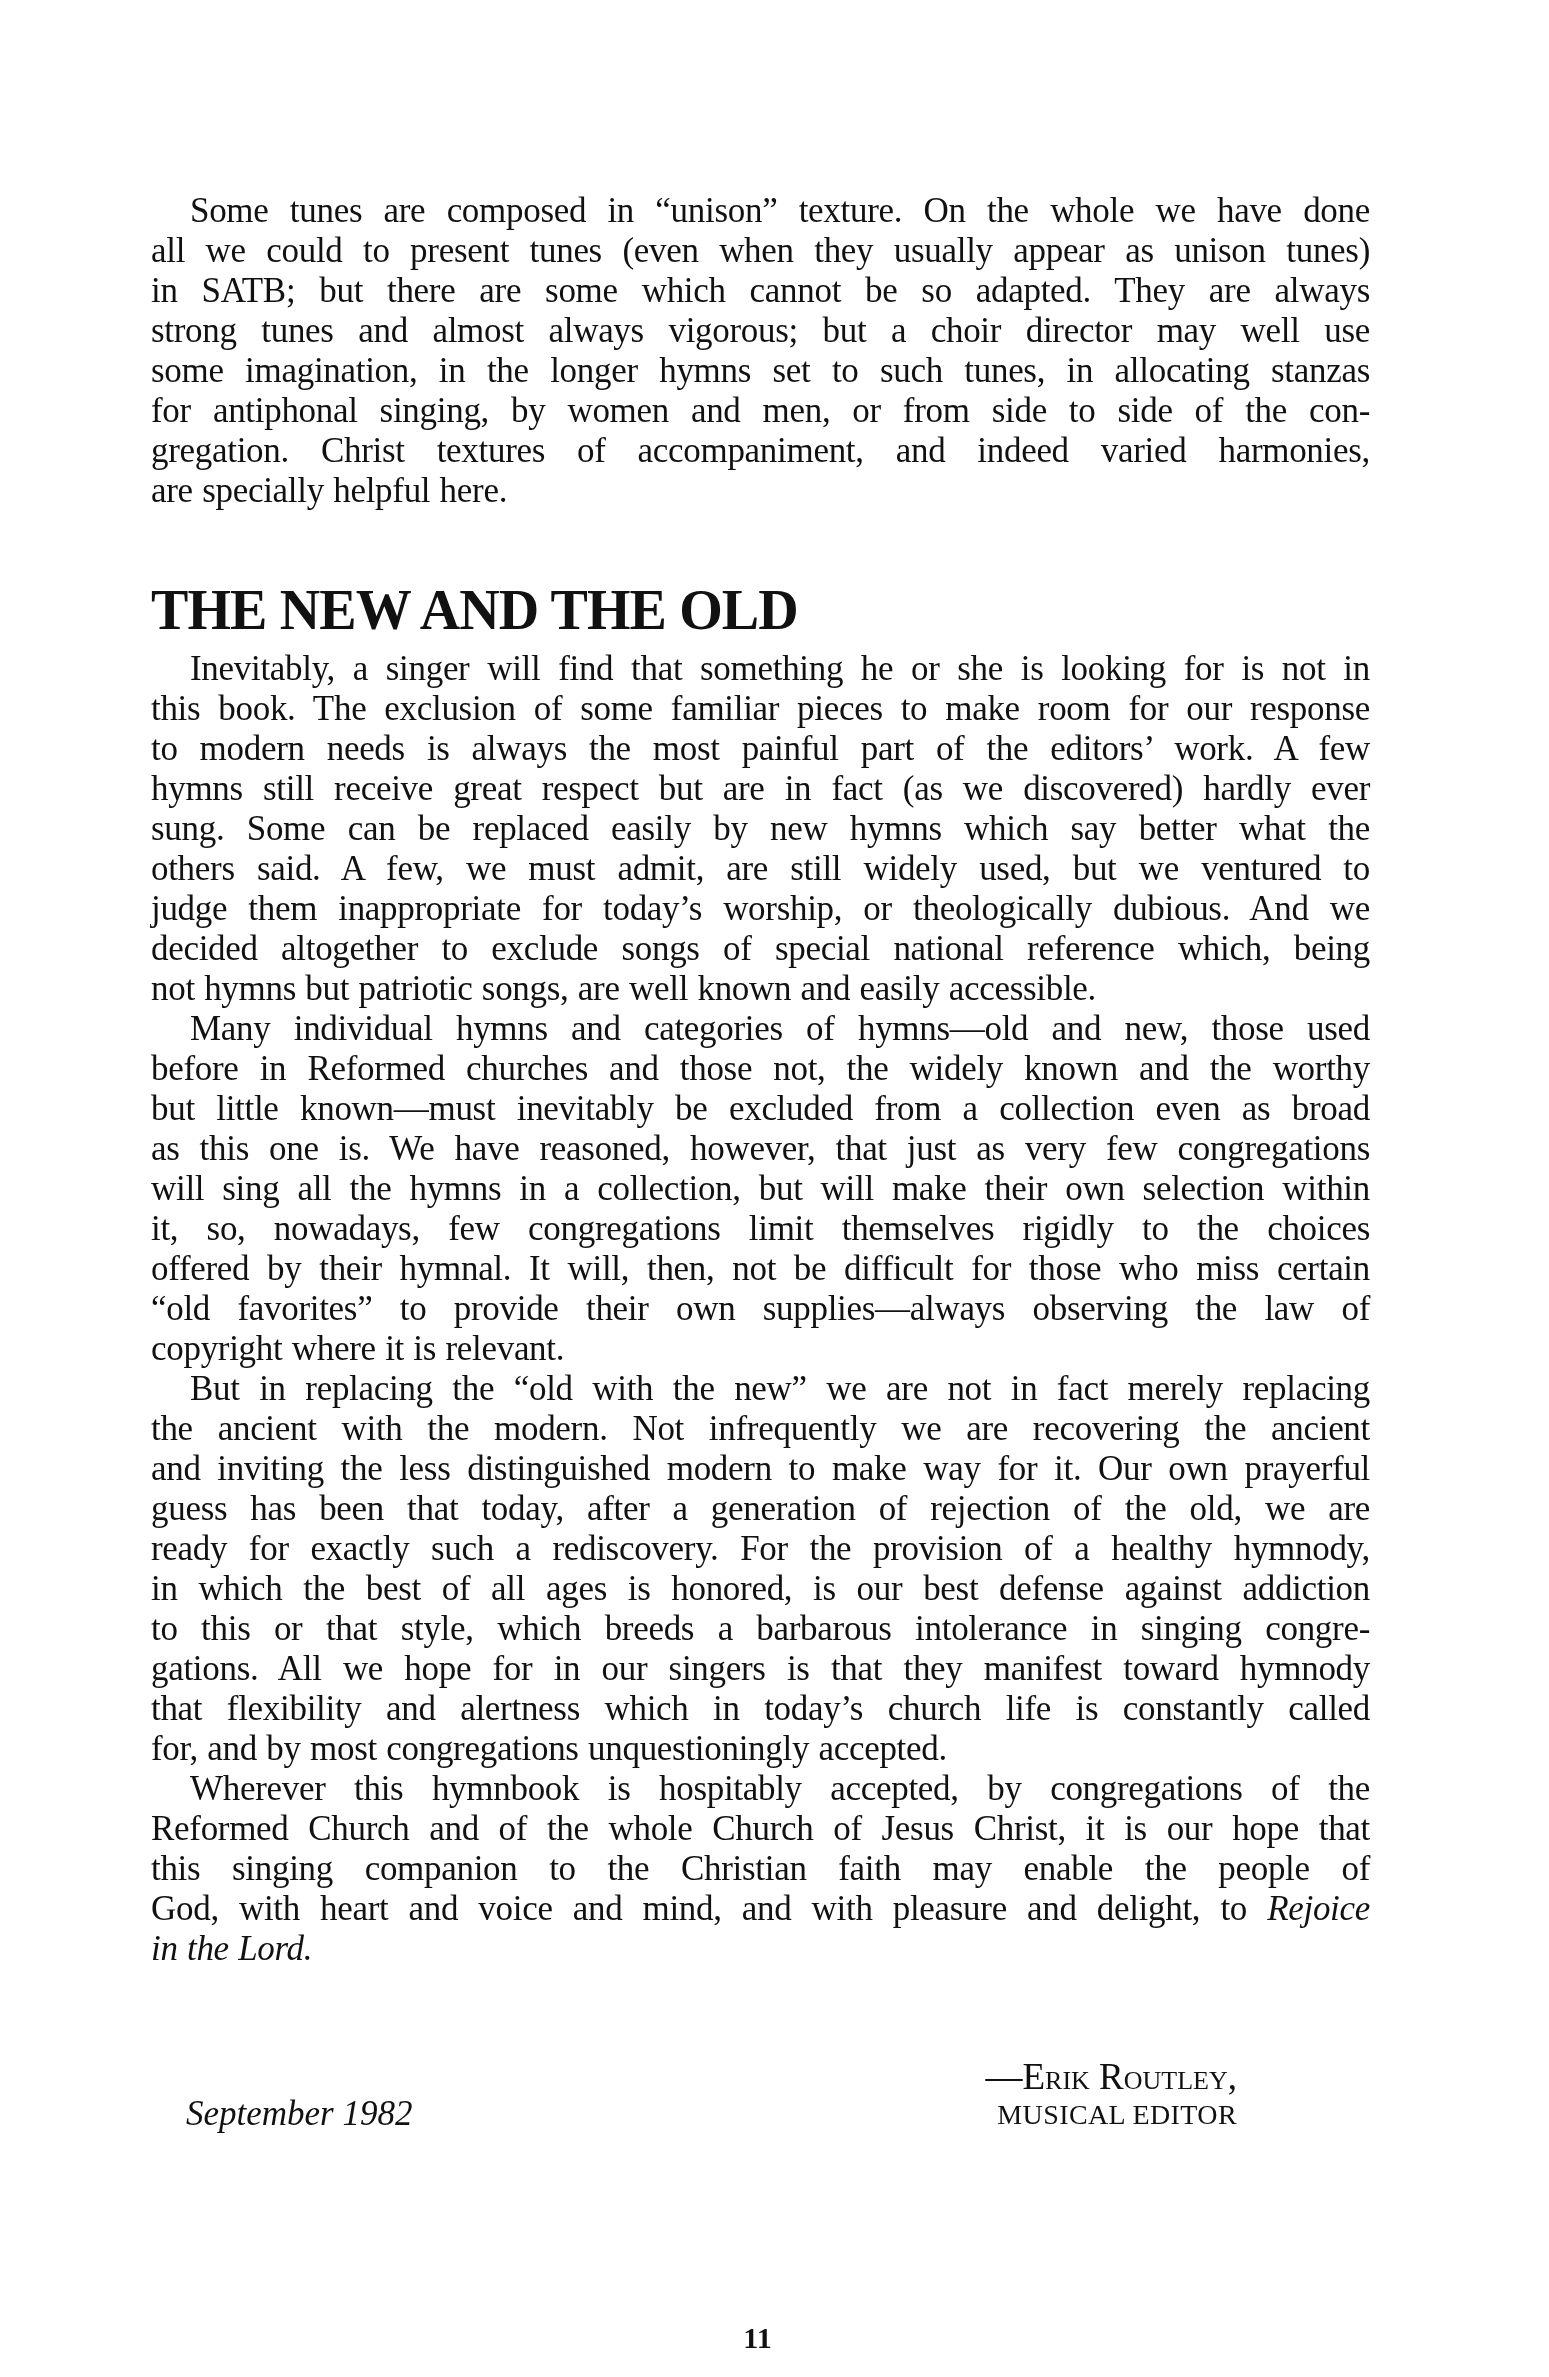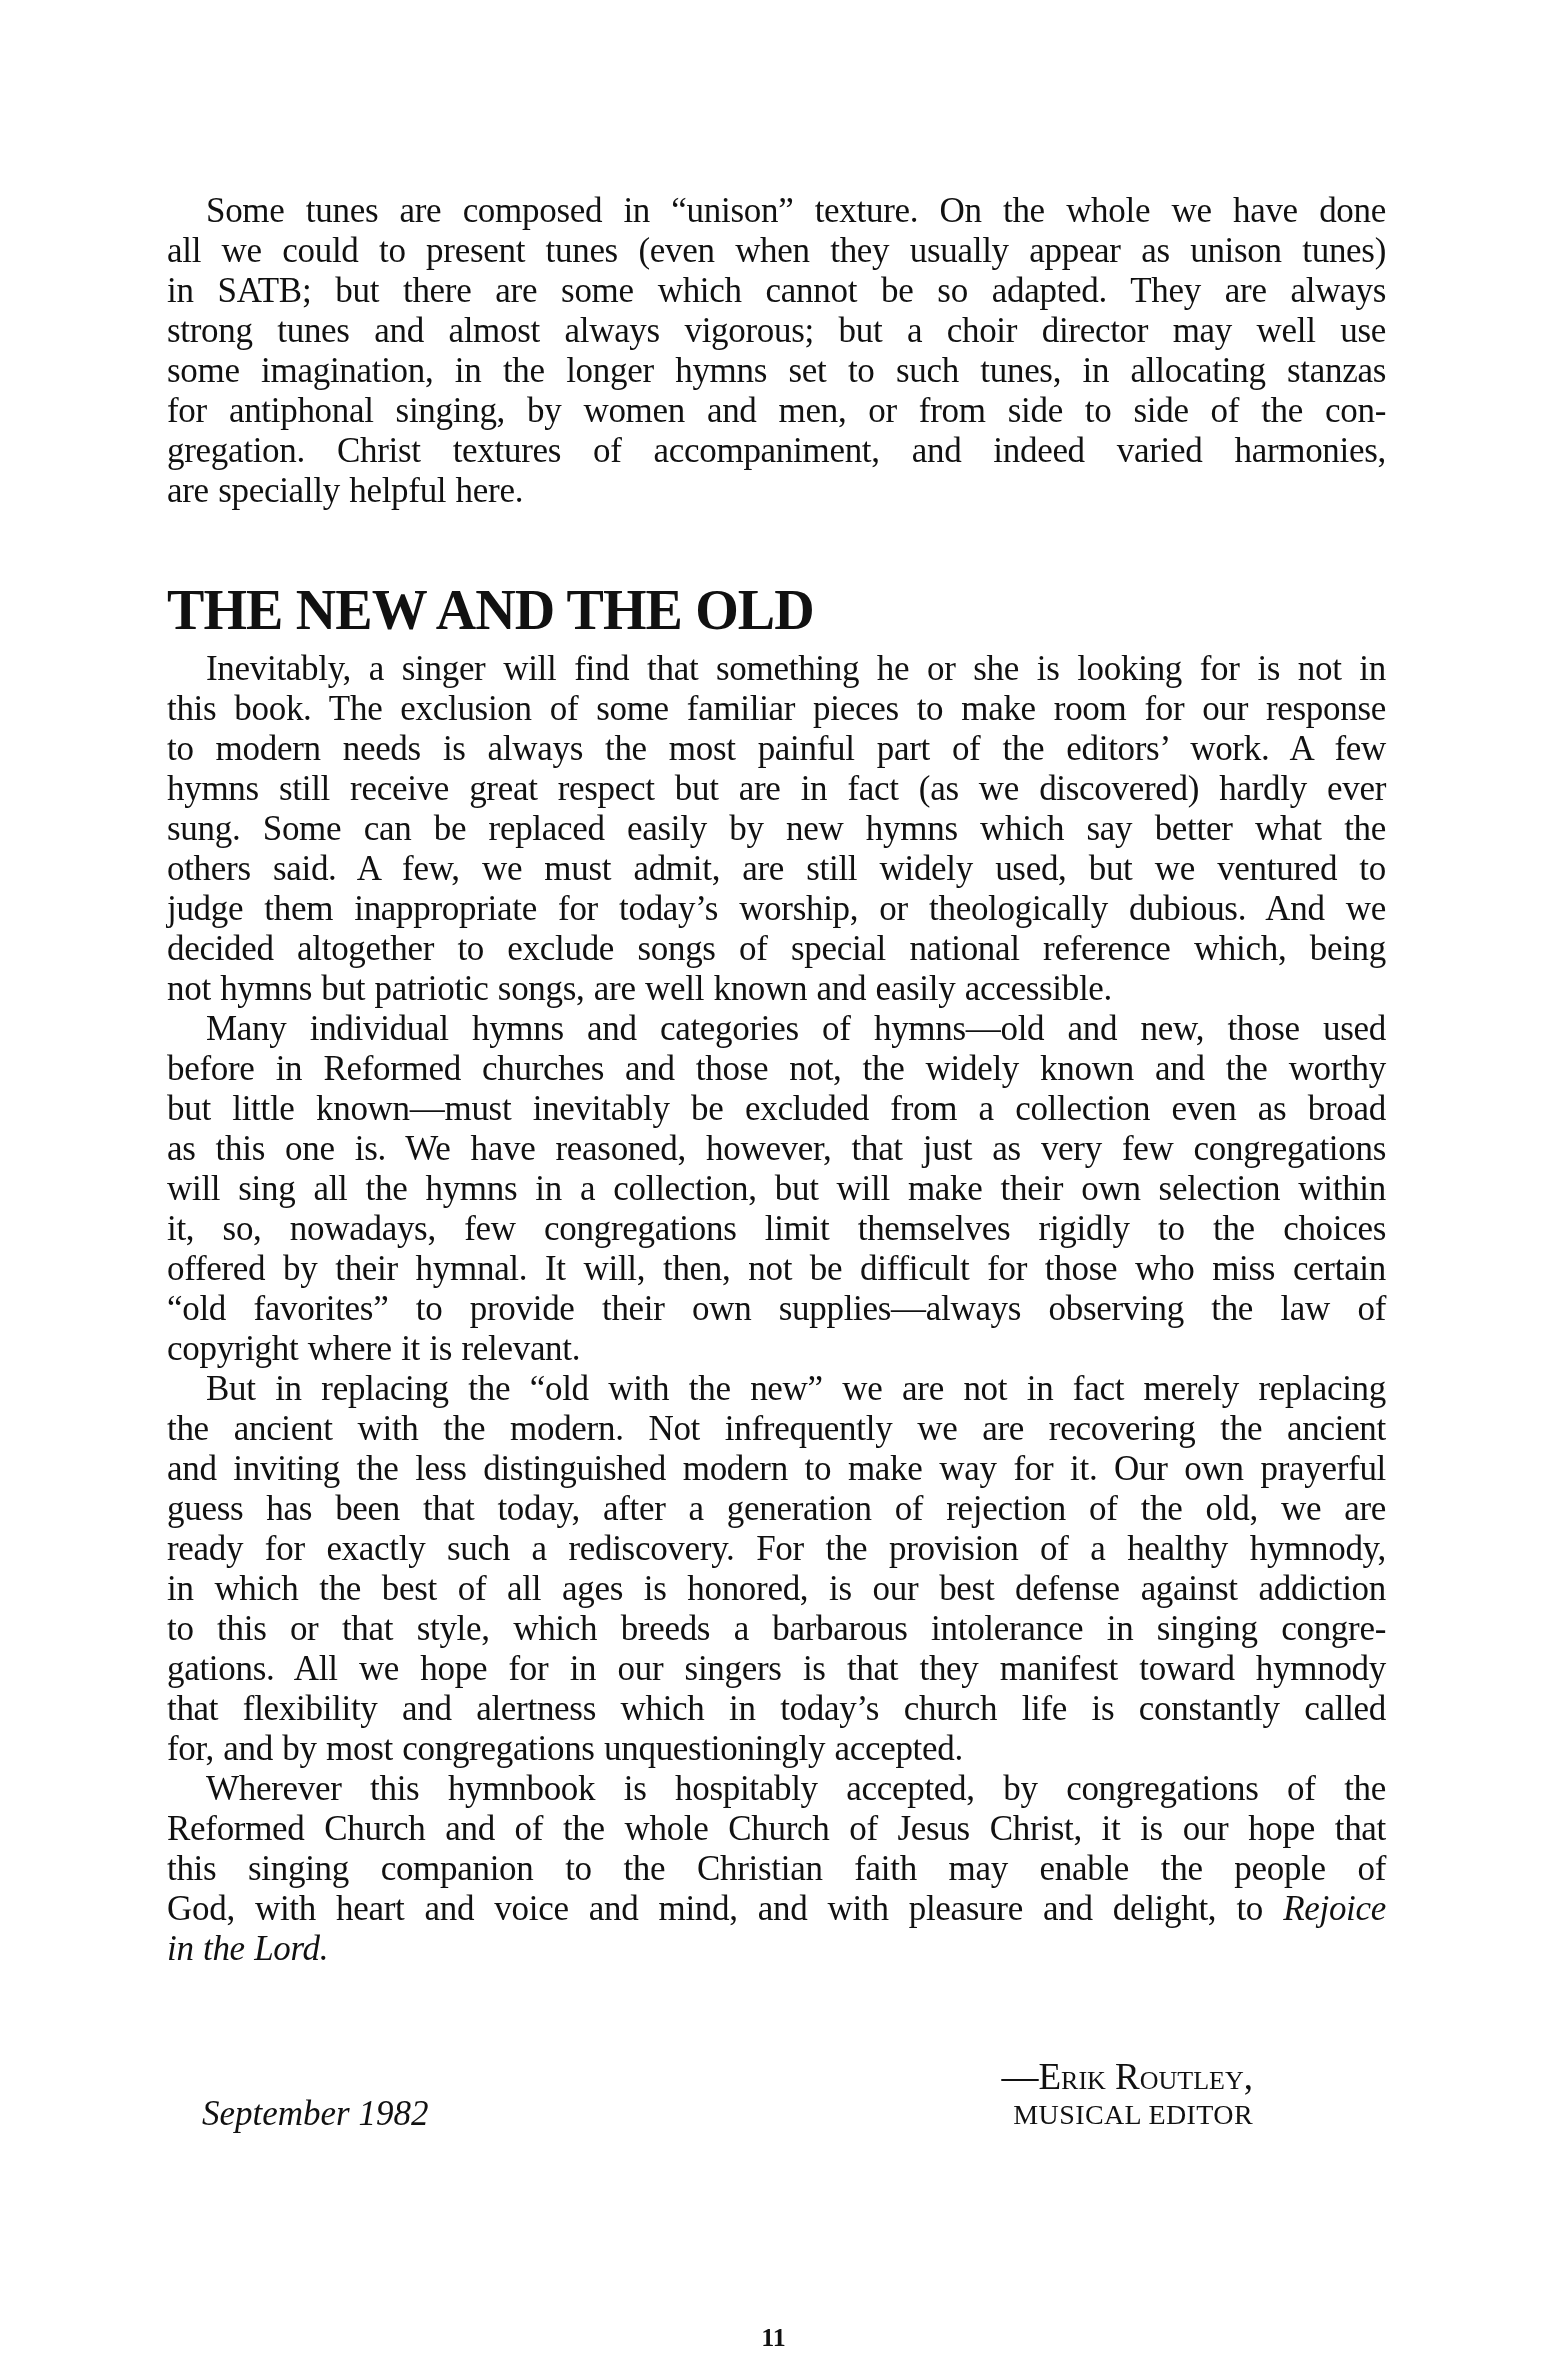--- a/index.html
+++ b/index.html
@@ -10,21 +10,21 @@
   body {
     width: 1550px;
     height: 2377px;
     position: relative;
     overflow: hidden;
     color: #111111;
     font-family: "Liberation Serif", "DejaVu Serif", serif;
   }
   .page {
     position: absolute;
-    left: 16px; top: 0;
+    left: 0; top: 0;
     width: 1502px;
     height: 2377px;
   }
   .column {
     position: absolute;
     left: 151px;
     width: 1219px;
   }
   .line {
     display: block;
@@ -86,21 +86,21 @@
     line-height: 35px;
     text-align: right;
     letter-spacing: 0.4px;
   }
   .page-number {
     position: absolute;
     left: 0;
     width: 1515px;
     top: 2320px;
     text-align: center;
-    font-size: 26px;
+    font-size: 30px;
     font-weight: bold;
     line-height: 35px;
   }
 </style>
 </head>
 <body>
 
 <div class="page">
   <div class="column" id="section1">
       <div>

